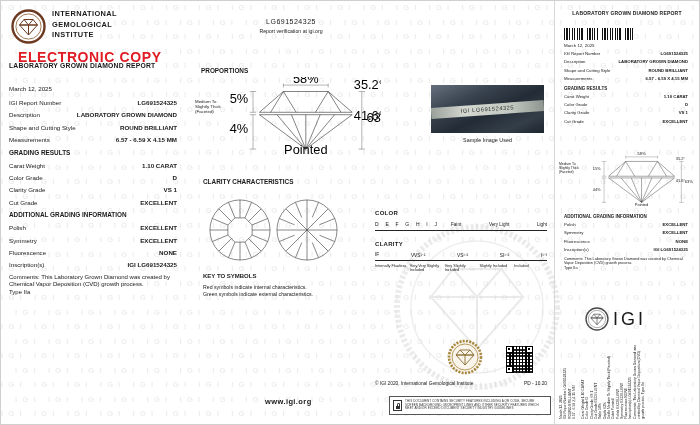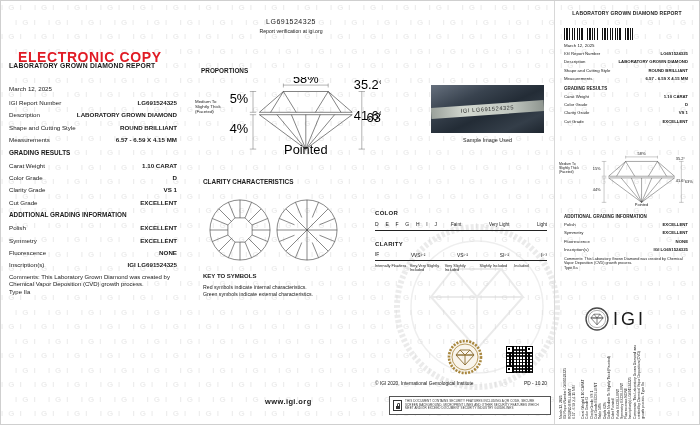--- a/index.html
+++ b/index.html
@@ -139,20 +139,36 @@
       <div class="wm-row">IGI IGI IGI IGI IGI IGI IGI IGI IGI IGI IGI IGI IGI IGI IGI IGI IGI IGI IGI IGI IGI IGI IGI IGI IGI IGI IGI IGI IGI IGI IGI IGI IGI IGI IGI IGI IGI IGI IGI IGI IGI IGI IGI IGI IGI IGI IGI IGI </div>
       <div class="wm-row odd">IGI IGI IGI IGI IGI IGI IGI IGI IGI IGI IGI IGI IGI IGI IGI IGI IGI IGI IGI IGI IGI IGI IGI IGI IGI IGI IGI IGI IGI IGI IGI IGI IGI IGI IGI IGI IGI IGI IGI IGI IGI IGI IGI IGI IGI IGI IGI IGI </div>
       <div class="wm-row">IGI IGI IGI IGI IGI IGI IGI IGI IGI IGI IGI IGI IGI IGI IGI IGI IGI IGI IGI IGI IGI IGI IGI IGI IGI IGI IGI IGI IGI IGI IGI IGI IGI IGI IGI IGI IGI IGI IGI IGI IGI IGI IGI IGI IGI IGI IGI IGI </div>
       <div class="wm-row odd">IGI IGI IGI IGI IGI IGI IGI IGI IGI IGI IGI IGI IGI IGI IGI IGI IGI IGI IGI IGI IGI IGI IGI IGI IGI IGI IGI IGI IGI IGI IGI IGI IGI IGI IGI IGI IGI IGI IGI IGI IGI IGI IGI IGI IGI IGI IGI IGI </div>
       <div class="wm-row">IGI IGI IGI IGI IGI IGI IGI IGI IGI IGI IGI IGI IGI IGI IGI IGI IGI IGI IGI IGI IGI IGI IGI IGI IGI IGI IGI IGI IGI IGI IGI IGI IGI IGI IGI IGI IGI IGI IGI IGI IGI IGI IGI IGI IGI IGI IGI IGI </div>
       <div class="wm-row odd">IGI IGI IGI IGI IGI IGI IGI IGI IGI IGI IGI IGI IGI IGI IGI IGI IGI IGI IGI IGI IGI IGI IGI IGI IGI IGI IGI IGI IGI IGI IGI IGI IGI IGI IGI IGI IGI IGI IGI IGI IGI IGI IGI IGI IGI IGI IGI IGI </div>
       <div class="wm-row">IGI IGI IGI IGI IGI IGI IGI IGI IGI IGI IGI IGI IGI IGI IGI IGI IGI IGI IGI IGI IGI IGI IGI IGI IGI IGI IGI IGI IGI IGI IGI IGI IGI IGI IGI IGI IGI IGI IGI IGI IGI IGI IGI IGI IGI IGI IGI IGI </div>
       <div class="wm-row odd">IGI IGI IGI IGI IGI IGI IGI IGI IGI IGI IGI IGI IGI IGI IGI IGI IGI IGI IGI IGI IGI IGI IGI IGI IGI IGI IGI IGI IGI IGI IGI IGI IGI IGI IGI IGI IGI IGI IGI IGI IGI IGI IGI IGI IGI IGI IGI IGI </div>
     </div>
 
+  <div id="brand">
+    <svg width="35" height="35" viewBox="0 0 35 35">
+      <circle cx="17.5" cy="17.5" r="16" fill="#fff" stroke="#6d3a21" stroke-width="2.4"></circle>
+      <circle cx="17.5" cy="17.5" r="12.6" fill="#fff" stroke="#8a5a2a" stroke-width=".8"></circle>
+      <g stroke="#6d3a21" stroke-width="1" fill="none">
+        <path d="M8.5,16 L13,10.5 L22,10.5 L26.5,16 Z"></path>
+        <path d="M8.5,16 L17.5,26 L26.5,16"></path>
+        <path d="M13,10.5 L17.5,16 L22,10.5 M8.5,16 L17.5,16 L26.5,16 M17.5,16 L17.5,26"></path>
+      </g>
+    </svg>
+    <div id="brand-name">
+      <div>INTERNATIONAL</div>
+      <div>GEMOLOGICAL</div>
+      <div>INSTITUTE</div>
+    </div>
+  </div>
   <div id="electronic-copy">ELECTRONIC COPY</div>
   <div id="report-title">LABORATORY GROWN DIAMOND REPORT</div>
 
   <div id="left-flow">
     <div class="date">March 12, 2025</div>
     <div>
         <div class="row">
           <span class="lbl">IGI Report Number</span>
           <span class="val">LG691524325</span>
         </div>

